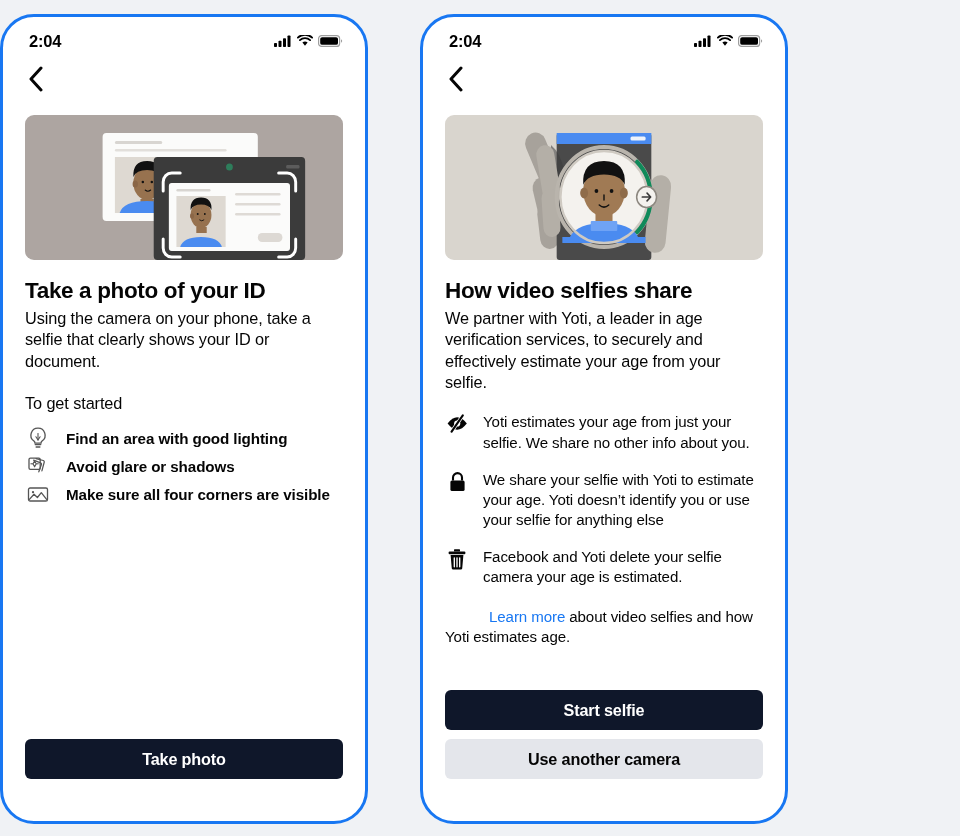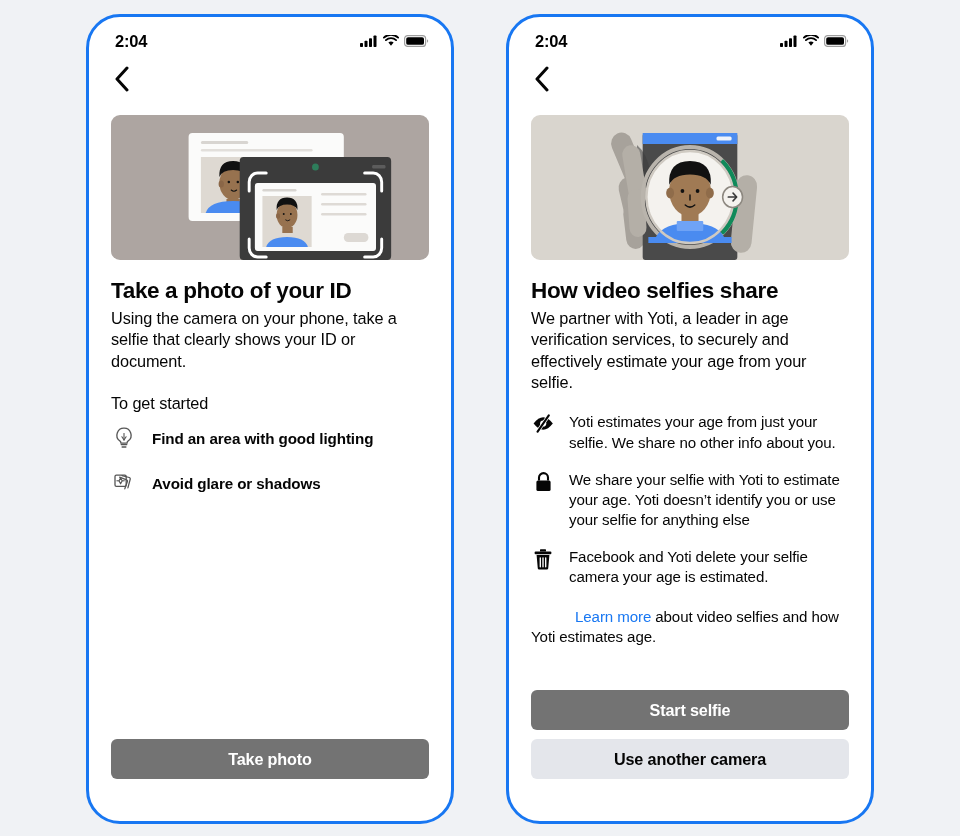--- a/index.html
+++ b/index.html
@@ -9,21 +9,20 @@
     height: 836px;
     background: #f0f2f5;
     font-family: "Liberation Sans", sans-serif;
     overflow: hidden;
   }
 
   .stage {
     width: 960px;
     height: 836px;
     display: flex;
-    justify-content: center;
     align-items: center;
     gap: 52px;
     padding-top: 2px;
   }
 
   
   .phone {
     width: 368px;
     height: 810px;
     background: #ffffff;
@@ -117,21 +116,21 @@
     margin-top: 22px;
     margin-bottom: 4px;
     letter-spacing: -0.1px;
   }
 
   
   .tips {
     margin-top: 8px;
     display: flex;
     flex-direction: column;
-    gap: 19px;
+    gap: 2px;
   }
   .tip-row {
     display: flex;
     align-items: center;
     gap: 15px;
   }
   .tip-icon {
     width: 26px;
     height: 26px;
     flex: 0 0 26px;
@@ -205,21 +204,21 @@
     border-radius: 6px;
     font-family: "Liberation Sans", sans-serif;
     font-size: 16.2px;
     font-weight: 700;
     letter-spacing: -0.15px;
     cursor: pointer;
     display: flex;
     align-items: center;
     justify-content: center;
   }
-  .btn-primary { background: #737373; color: #ffffff; }
+  .btn-primary { background: #0f172a; color: #ffffff; }
   .btn-secondary { background: #e4e6eb; color: #050505; }
 </style>
 </head>
 <body>
 
 <div class="stage">
 
   <div class="phone">
 
     <div class="statusbar">
@@ -333,20 +332,30 @@
             <svg width="24" height="24" viewBox="0 0 24 24">
               <path d="M10 4.6 l7.2 1.9 a1.4 1.4 0 0 1 1 1.8 l-2.3 8.6" fill="none" stroke="#555" stroke-width="1.25" stroke-linecap="round"></path>
               <path d="M7.6 6.2 l7 2.6 a1.3 1.3 0 0 1 0.8 1.7 l-2.6 7.3" fill="none" stroke="#555" stroke-width="1.25" stroke-linecap="round"></path>
               <rect x="3" y="4.2" width="11.2" height="11.2" rx="1.4" fill="none" stroke="#555" stroke-width="1.3"></rect>
               <path d="M8.6 6.8 l1.5 2.9 l2.2 0.1 l-2.2 0.1 l-1.5 2.9 l-1.5 -2.9 l-2.2 -0.1 l2.2 -0.1 z" fill="none" stroke="#555" stroke-width="1.15" stroke-linejoin="round"></path>
             </svg>
           </span>
           <span class="tip-label">Avoid glare or shadows</span>
         </div>
 
+        <div class="tip-row">
+          <span class="tip-icon">
+            <svg width="24" height="22" viewBox="0 0 24 22">
+              <rect x="2.5" y="5" width="19" height="13" rx="1.6" fill="none" stroke="#555" stroke-width="1.3"></rect>
+              <circle cx="7" cy="9.2" r="1.15" fill="#555"></circle>
+              <path d="M3.4 16.4 l4.6 -5.1 l3.4 3.2 l3.9 -4.8 l5.3 6.7" fill="none" stroke="#555" stroke-width="1.3" stroke-linejoin="round" stroke-linecap="round"></path>
+            </svg>
+          </span>
+          <span class="tip-label">Make sure all four corners are visible</span>
+        </div>
 
       </div>
 
       <div class="spacer"></div>
 
       <div class="footer">
         <button class="btn btn-primary">Take photo</button>
       </div>
 
     </div>

